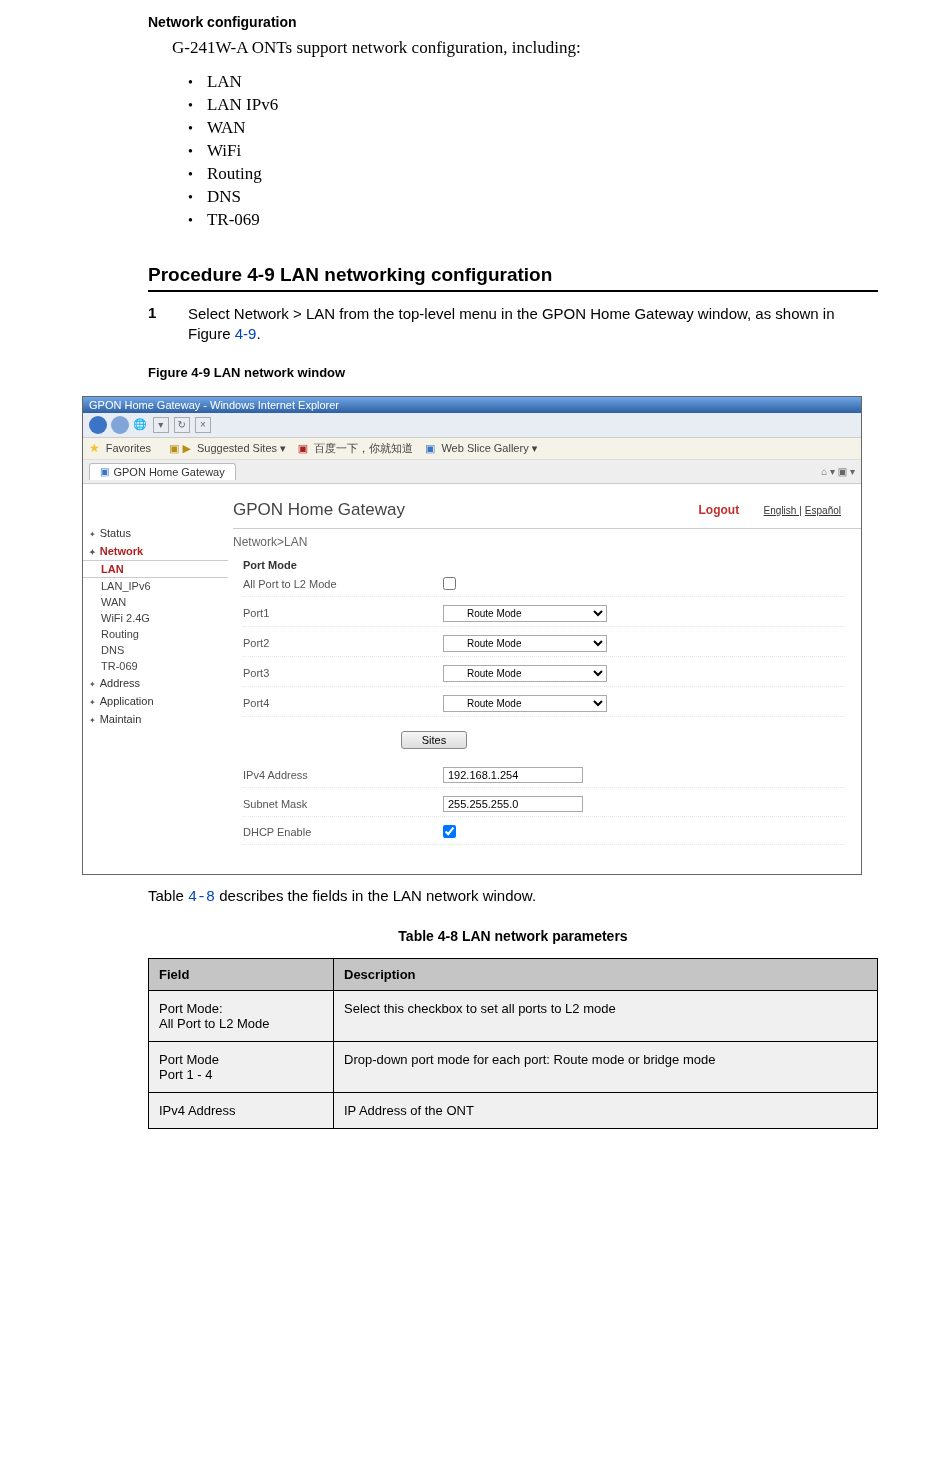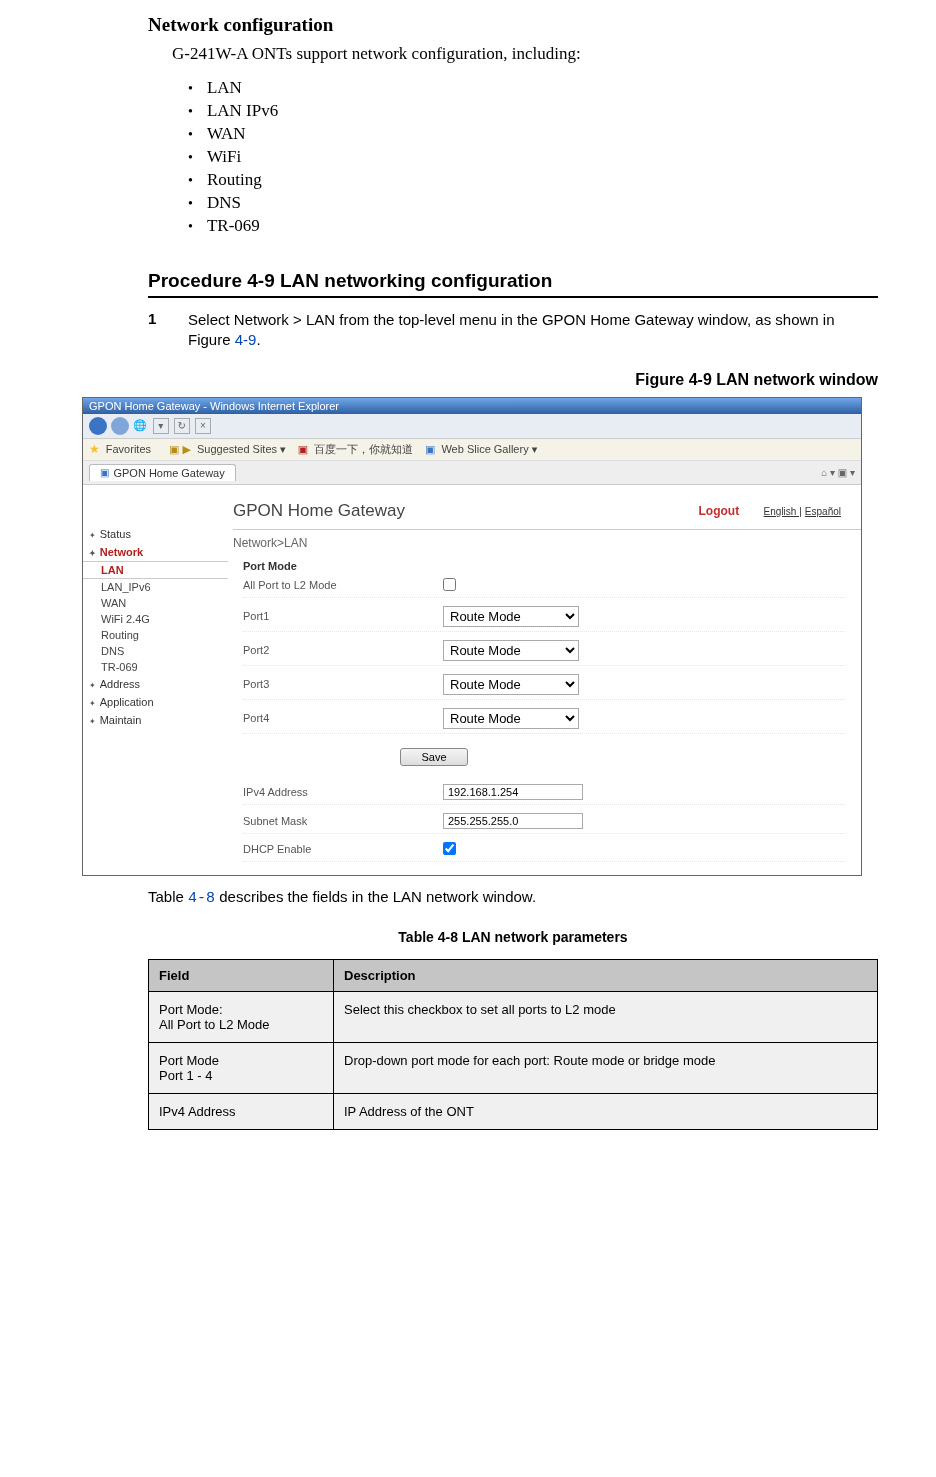--- a/index.html
+++ b/index.html
@@ -13,23 +13,23 @@
   .running-head {
     font-family: Arial, Helvetica, sans-serif;
     font-style: italic;
     font-size: 13px;
     padding-bottom: 4px;
     border-bottom: 2px solid #000;
     margin-bottom: 40px;
   }
   .content-column { margin-left: 90px; }
   h2.section {
-    font-family: Liberation Serif, serif;
+    font-family: Liberation Sans, sans-serif;
     font-weight: bold;
-    font-size: 19px;
+    font-size: 14px;
     margin-bottom: 8px;
   }
   .intro {
     font-family: "Times New Roman", Times, serif;
     font-size: 17px;
     margin-bottom: 14px;
     margin-left: 24px;
   }
   ul.bullets {
     margin-left: 40px;
@@ -56,32 +56,32 @@
     font-family: Arial, Helvetica, sans-serif;
     font-size: 15px;
     margin-bottom: 20px;
   }
   .step .num { font-weight: bold; width: 40px; flex: 0 0 40px; }
   .step .txt { flex: 1; line-height: 1.35; }
   .step .txt a { color: #0046b5; text-decoration: none; }
   .figure-caption {
     font-family: Arial, Helvetica, sans-serif;
     font-weight: bold;
-    font-size: 16px;
-    text-align: right;
+    font-size: 13px;
+    text-align: left;
     margin: 18px 0 8px;
   }
   
   .browser {
     border: 1px solid #666;
     font-family: Tahoma, Arial, sans-serif;
     font-size: 11px;
     color: #333;
     background: #000000;
-    margin: 8px 0 10px -66px;
+    margin: 16px 0 10px -66px;
     width: 780px;
   }
   .titlebar {
     background: linear-gradient(#6fa7e8, #2e5fa1);
     color: #fff;
     padding: 2px 6px;
     font-size: 11px;
   }
   .navbar {
     display: flex; align-items: center; gap: 4px;
@@ -138,21 +138,21 @@
   .gw-sidebar .sub { padding: 2px 6px 2px 18px; color: #444; font-size: 11px; }
   .gw-sidebar .sub.sel { color: #b02020; font-weight: bold; border-top:1px solid #ccc; border-bottom:1px solid #ccc;}
   .gw-main { margin-left: 160px; padding-right: 16px; }
   .gw-section-label { font-weight: bold; color: #333; margin: 8px 0 6px; }
   .gw-row {
     display: flex; align-items: center; margin-bottom: 8px;
     border-bottom: 1px dotted #e6e6e6; padding-bottom: 4px;
   }
   .gw-row .lbl { width: 200px; color: #555; }
   .gw-row .ctl select {
-    width: 136px; font-size: 13px; padding: 1px 2px;
+    width: 164px; font-size: 10px; padding: 1px 19px;
     border: 1px solid #aaa; background: #fff;
   }
   .gw-row .ctl input[type=text] {
     width: 140px; font-size: 11px; padding: 1px 4px;
     border: 1px solid #aaa;
   }
   .gw-row .ctl input[type=checkbox] { }
   .gw-save { text-align: center; margin: 14px 220px 18px 0; }
   .gw-save button {
     background: linear-gradient(#f5f5f5,#ddd); border: 1px solid #888;
@@ -302,21 +302,21 @@
             </div>
             <div class="gw-row">
               <span class="lbl">Port3</span>
               <span class="ctl"><select><option>Route Mode</option></select></span>
             </div>
             <div class="gw-row">
               <span class="lbl">Port4</span>
               <span class="ctl"><select><option>Route Mode</option></select></span>
             </div>
             <div class="gw-save">
-              <button>Save</button>
+              <button>Sites</button>
             </div>
             <div class="gw-row">
               <span class="lbl">IPv4 Address</span>
               <span class="ctl"><input type="text" value="192.168.1.254" style=""></span>
             </div>
             <div class="gw-row">
               <span class="lbl">Subnet Mask</span>
               <span class="ctl"><input type="text" value="255.255.255.0" style=""></span>
             </div>
             <div class="gw-row">

